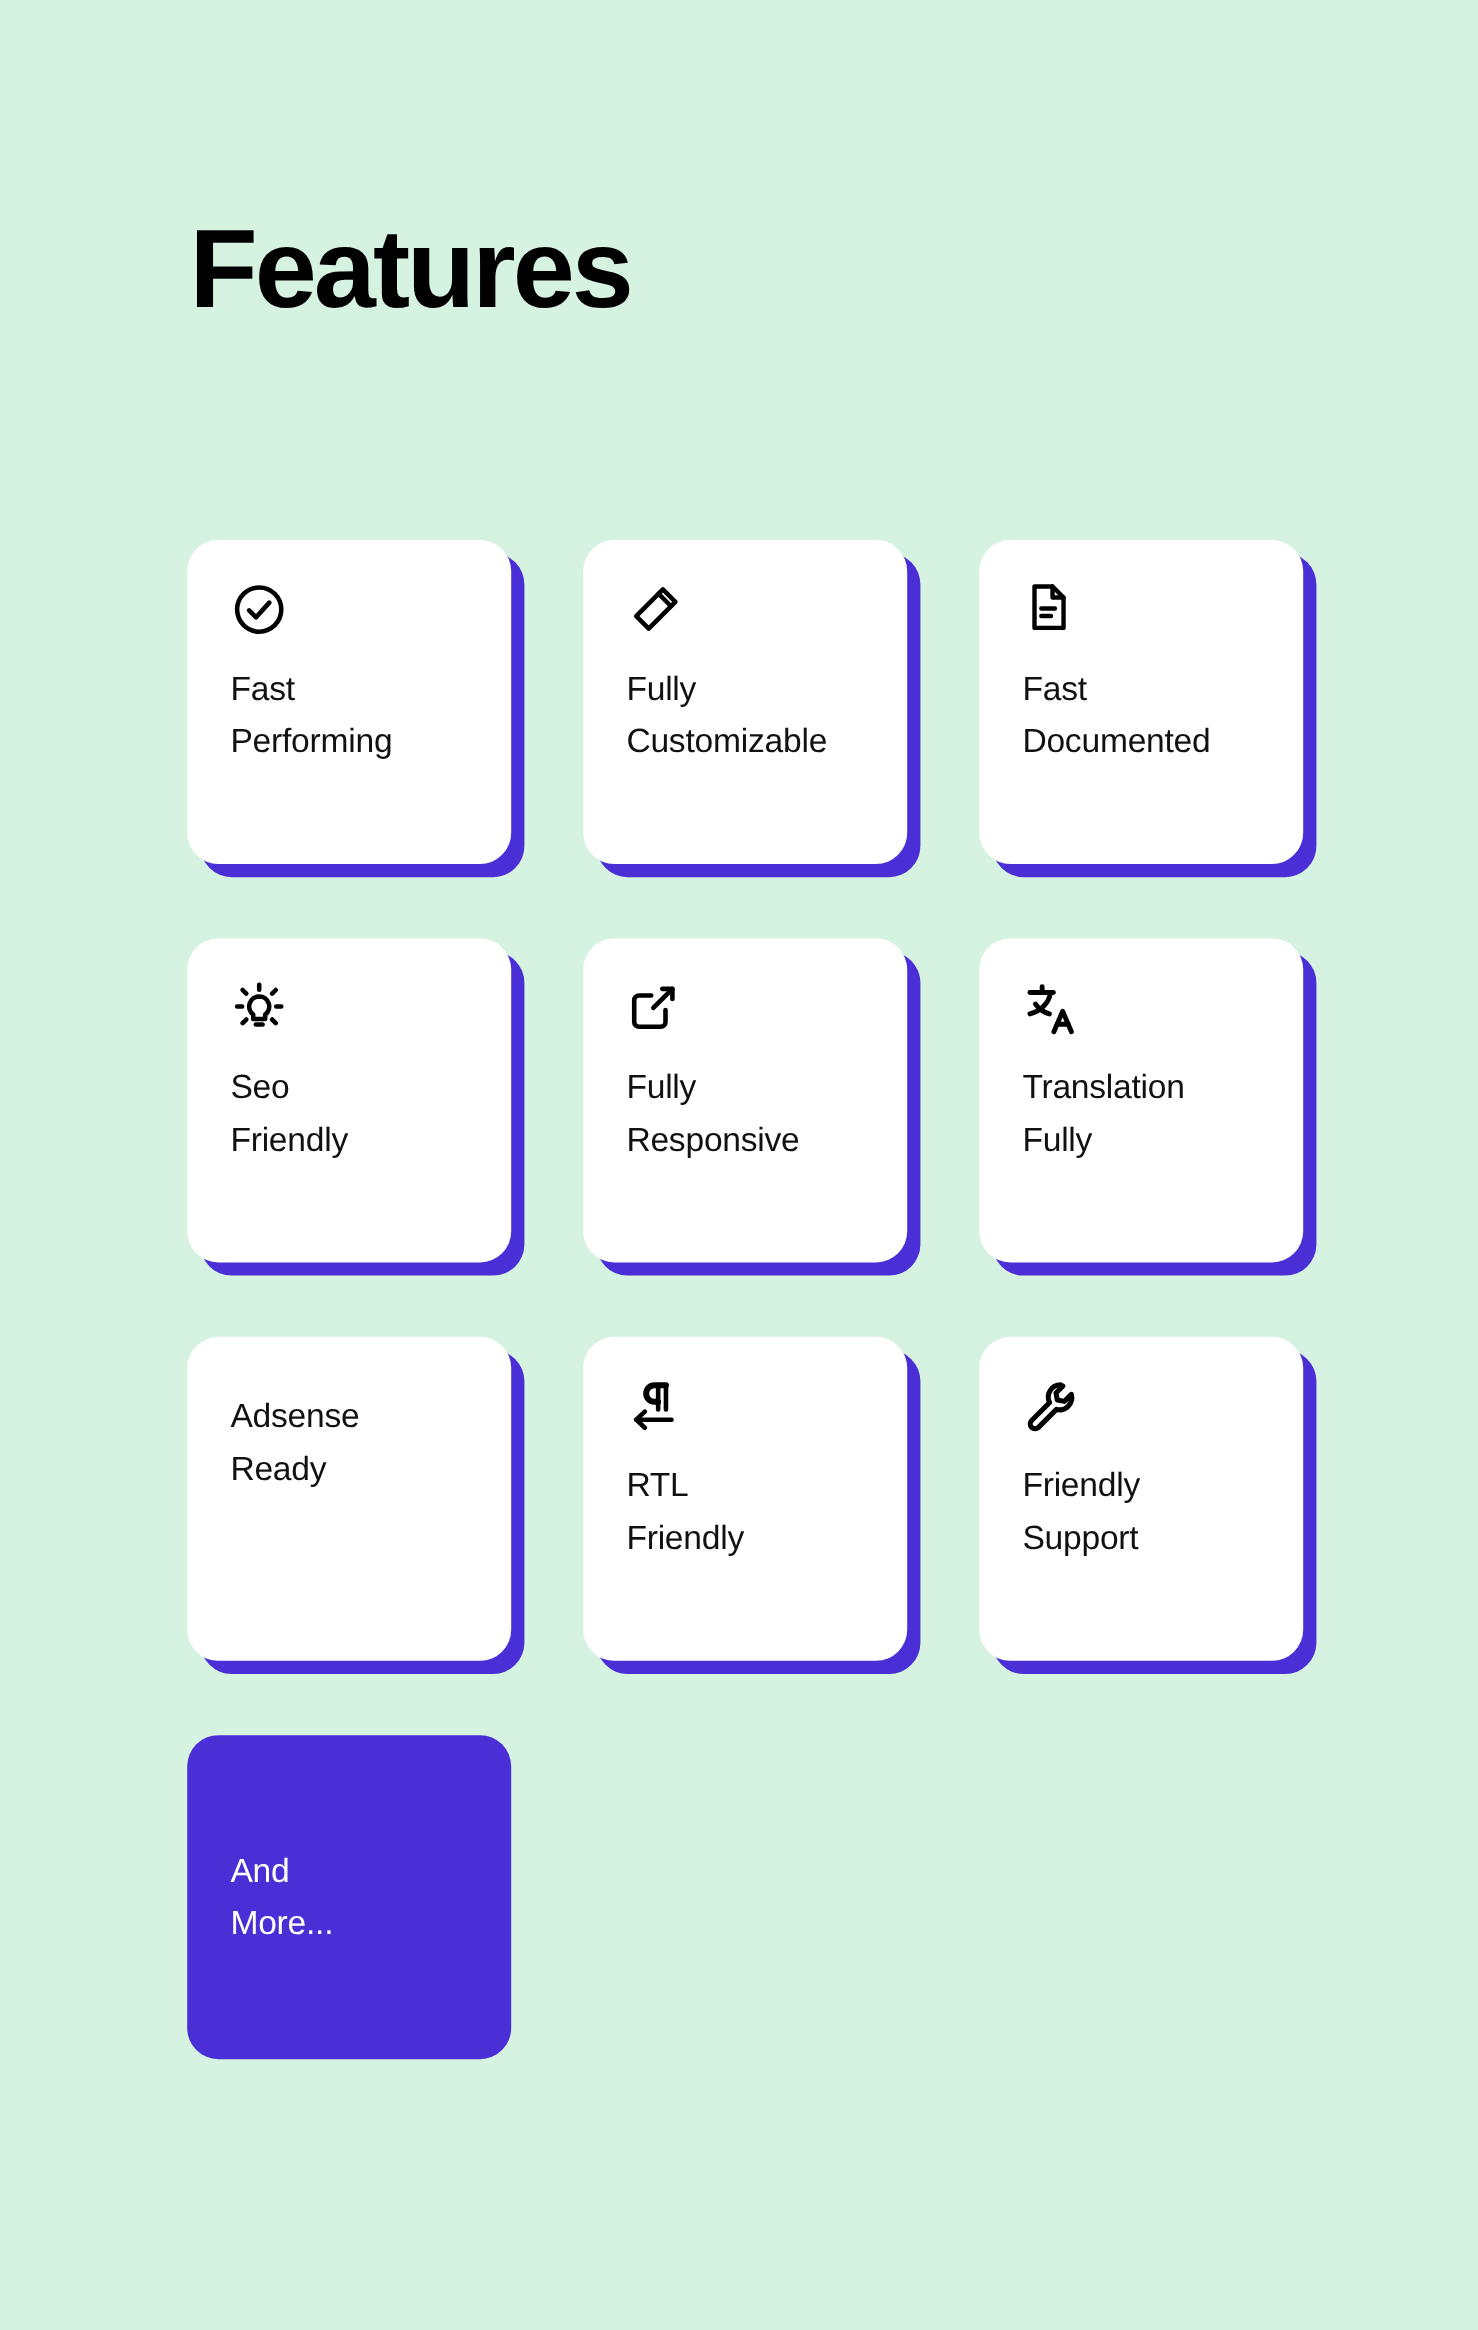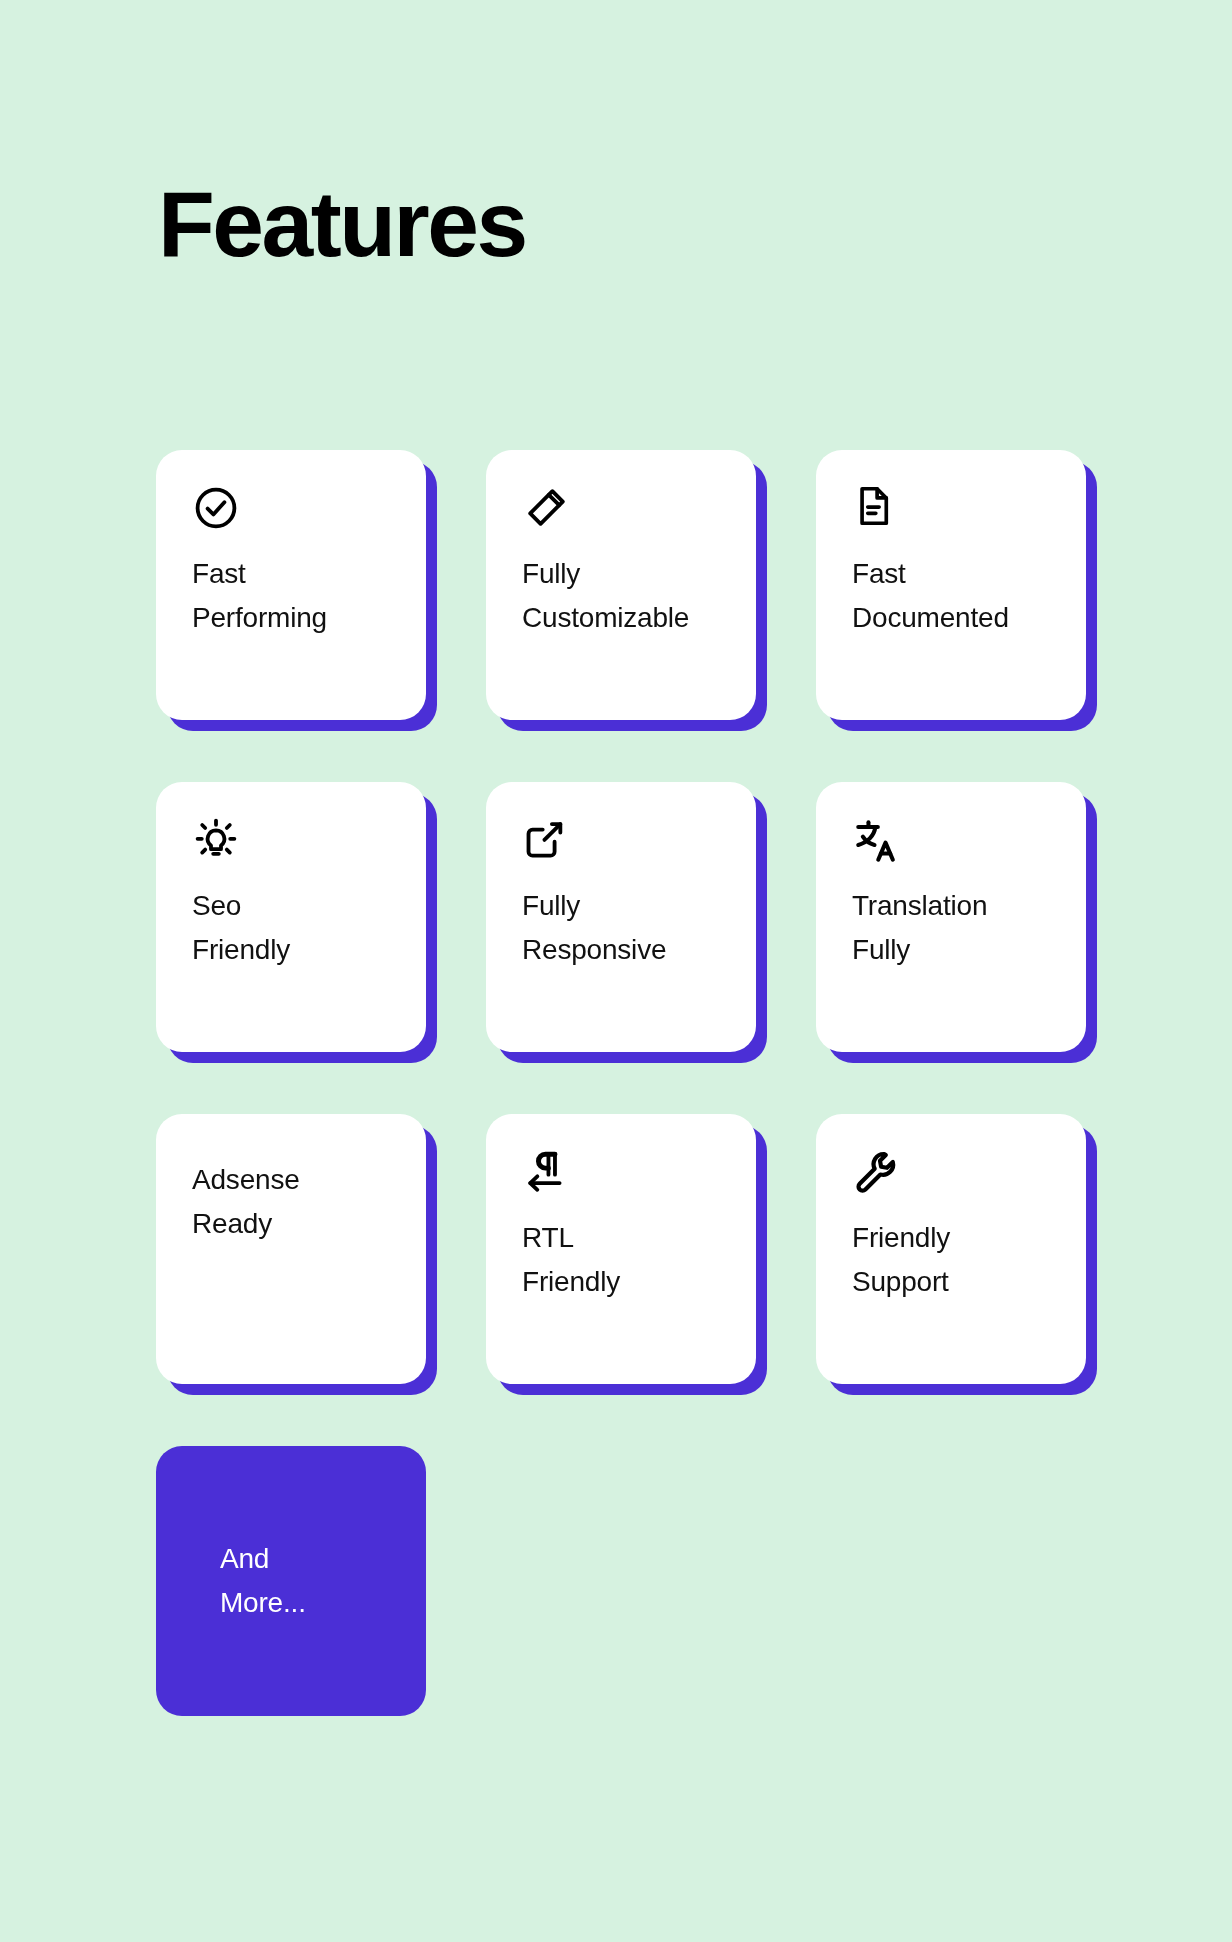--- a/index.html
+++ b/index.html
@@ -109,21 +109,20 @@
     line-height: 1.58;
     font-weight: 400;
     letter-spacing: -0.2px;
     color: #111111;
     white-space: pre-line;
   }
 
   .card.accent .card-label {
     color: #ffffff;
     margin-top: 0;
-    margin-left: 28px;
   }
 
   .card.accent {
     display: flex;
     align-items: center;
     padding: 0 32px 0 36px;
   }
 </style>
 </head>
 <body>

